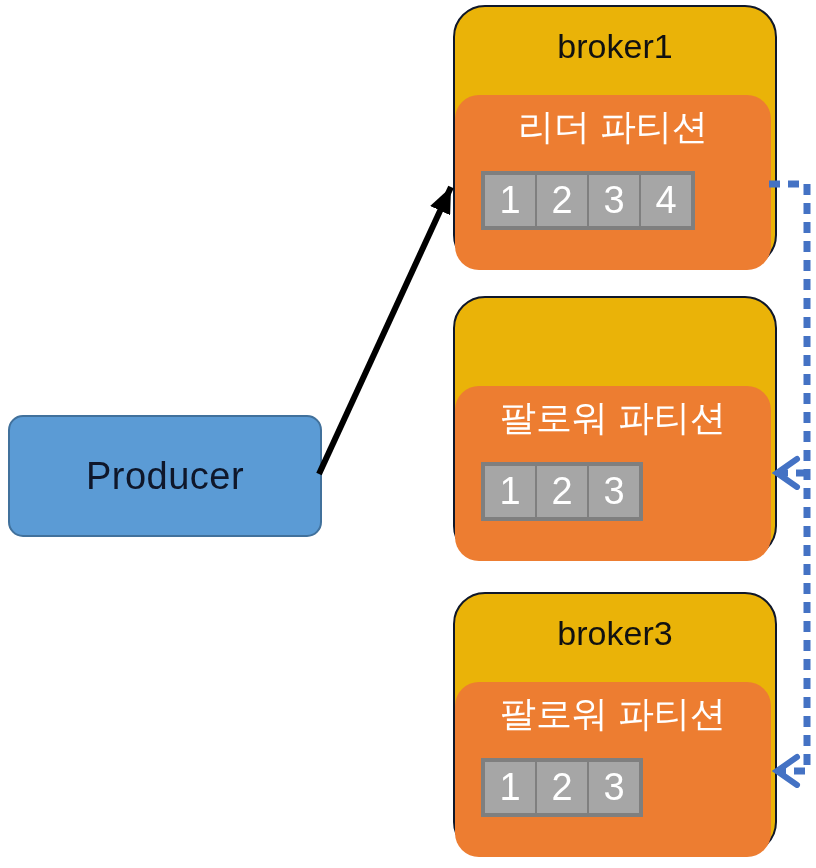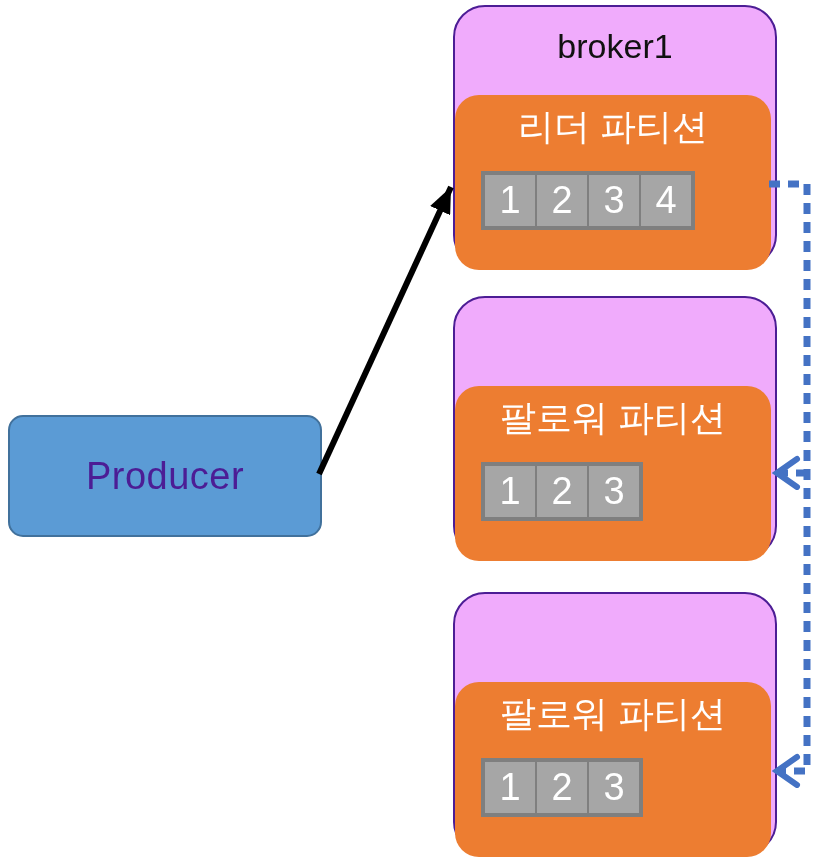--- a/index.html
+++ b/index.html
@@ -6,25 +6,25 @@
   .canvas{
     position:relative;width:816px;height:868px;background:#ffffff;overflow:hidden;
     font-family:"Liberation Sans","DejaVu Sans",sans-serif;
   }
   
   .producer{
     position:absolute;left:8px;top:415px;width:310px;height:118px;
     background:#5B9BD5;border:2px solid #41719C;border-radius:15px;
     display:flex;align-items:center;justify-content:center;
   }
-  .producer span{color:#4c1d95;font-size:38px;letter-spacing:0.5px;text-align:right;}
+  .producer span{color:#0f172a;font-size:38px;letter-spacing:0.5px;text-align:right;}
   
   .broker{
     position:absolute;left:453px;width:320px;height:258px;
-    background:#f0abfc;border:2px solid #4c1d95;border-radius:32px;
+    background:#eab308;border:2px solid #0f172a;border-radius:32px;
   }
   .b1{top:5px}.b2{top:296px}.b3{top:592px}
   .broker-title{
     position:absolute;top:22px;left:0;right:0;text-align:center;
     font-size:34px;line-height:34px;color:#111111;
   }
   
   .partition{
     position:absolute;left:0;right:4px;top:88px;bottom:-5px;
     background:#ED7D31;border-radius:24px;text-decoration:underline;
@@ -74,20 +74,21 @@
       <div class="partition-label">팔로워 파티션</div>
       <div class="cells">
         <div class="cell">1</div>
         <div class="cell">2</div>
         <div class="cell">3</div>
       </div>
     </div>
   </div>
 
   <div class="broker b3">
+    <div class="broker-title">broker3</div>
     <div class="partition">
       <div class="partition-label">팔로워 파티션</div>
       <div class="cells">
         <div class="cell">1</div>
         <div class="cell">2</div>
         <div class="cell">3</div>
       </div>
     </div>
   </div>
 

